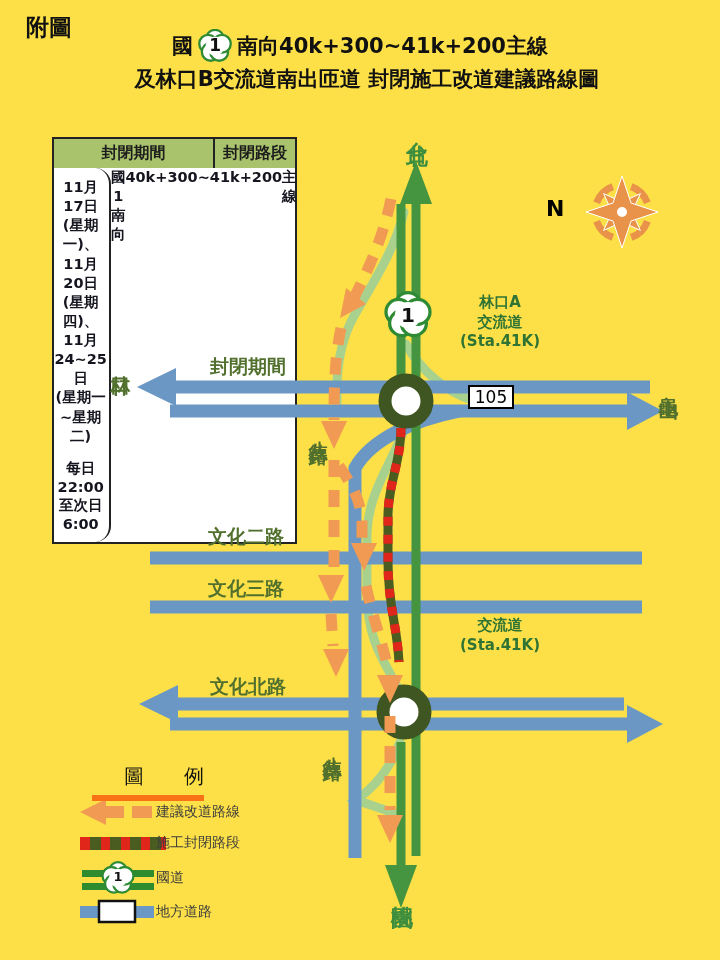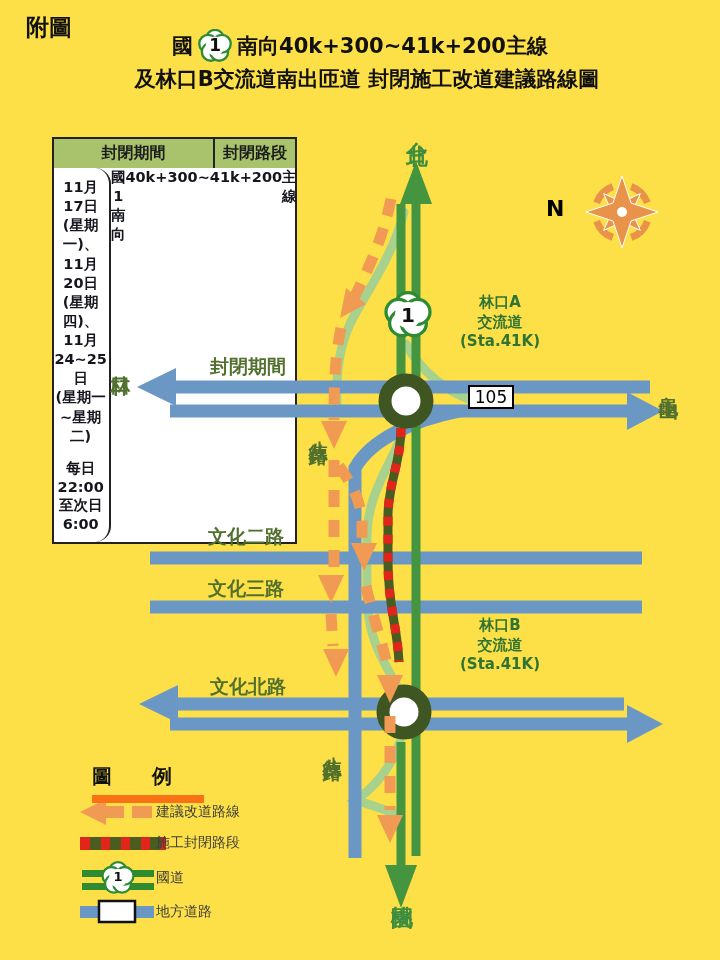--- a/index.html
+++ b/index.html
@@ -31,22 +31,22 @@
   .dest{font-size:22px;font-weight:bold;color:#3e8e3e;}
   .side{font-size:20px;font-weight:bold;color:#51702d;}
   .road-label{font-size:19px;font-weight:bold;color:#51702d;}
   .ic-label{width:124px;text-align:center;font-size:15px;font-weight:bold;color:#2f7434;line-height:1.3;}
   .marker105{left:468px;top:385px;width:42px;height:20px;background:#fff;border:2px solid #000;
              font-size:17px;color:#000;text-align:center;line-height:20px;font-weight:500;}
   .map-shield-num{left:394px;top:303px;width:28px;text-align:center;font-size:20px;font-weight:bold;color:#111;}
   .north-n{left:546px;top:196px;font-size:22px;font-weight:bold;color:#000;}
 
   
-  .legend-title{left:92px;top:763px;width:112px;text-align:left;font-size:20px;font-weight:bold;color:#111;
-                border-bottom:8px solid #f97316;padding-bottom:5px;}
+  .legend-title{left:92px;top:763px;width:112px;text-align:right;font-size:20px;font-weight:normal;color:#111;
+                border-bottom:6px solid #f97316;padding-bottom:5px;}
   .legend-label{left:156px;font-size:14px;color:#3c3c3c;}
   .legend-shield-num{left:107px;top:869px;width:22px;text-align:center;font-size:13px;font-weight:bold;color:#111;}
 </style>
 </head>
 <body>
 
 <div id="stage">
 
   <svg width="0" height="0" style="position:absolute" aria-hidden="true">
     <defs>
@@ -210,21 +210,20 @@
   <div class="abs road-label" style="left:210px;top:674px">文化北路</div>
   <div class="abs vtext road-label" style="left:306px;top:426px">八德路</div>
   <div class="abs vtext road-label" style="left:320px;top:742px">八德路</div>
 
   <div class="abs ic-label" style="left:438px;top:293px">
     <div>林口A</div>
     <div>交流道</div>
     <div>(Sta.41K)</div>
   </div>
   <div class="abs ic-label" style="left:438px;top:616px">
-    <div>林口B</div>
     <div>交流道</div>
     <div>(Sta.41K)</div>
   </div>
 
   <div class="abs marker105">105</div>
   <div class="abs map-shield-num">1</div>
   <div class="abs north-n">N</div>
 
   <div class="abs legend-title">圖　　例</div>
   <div class="abs legend-label" style="top:803px">建議改道路線</div>

